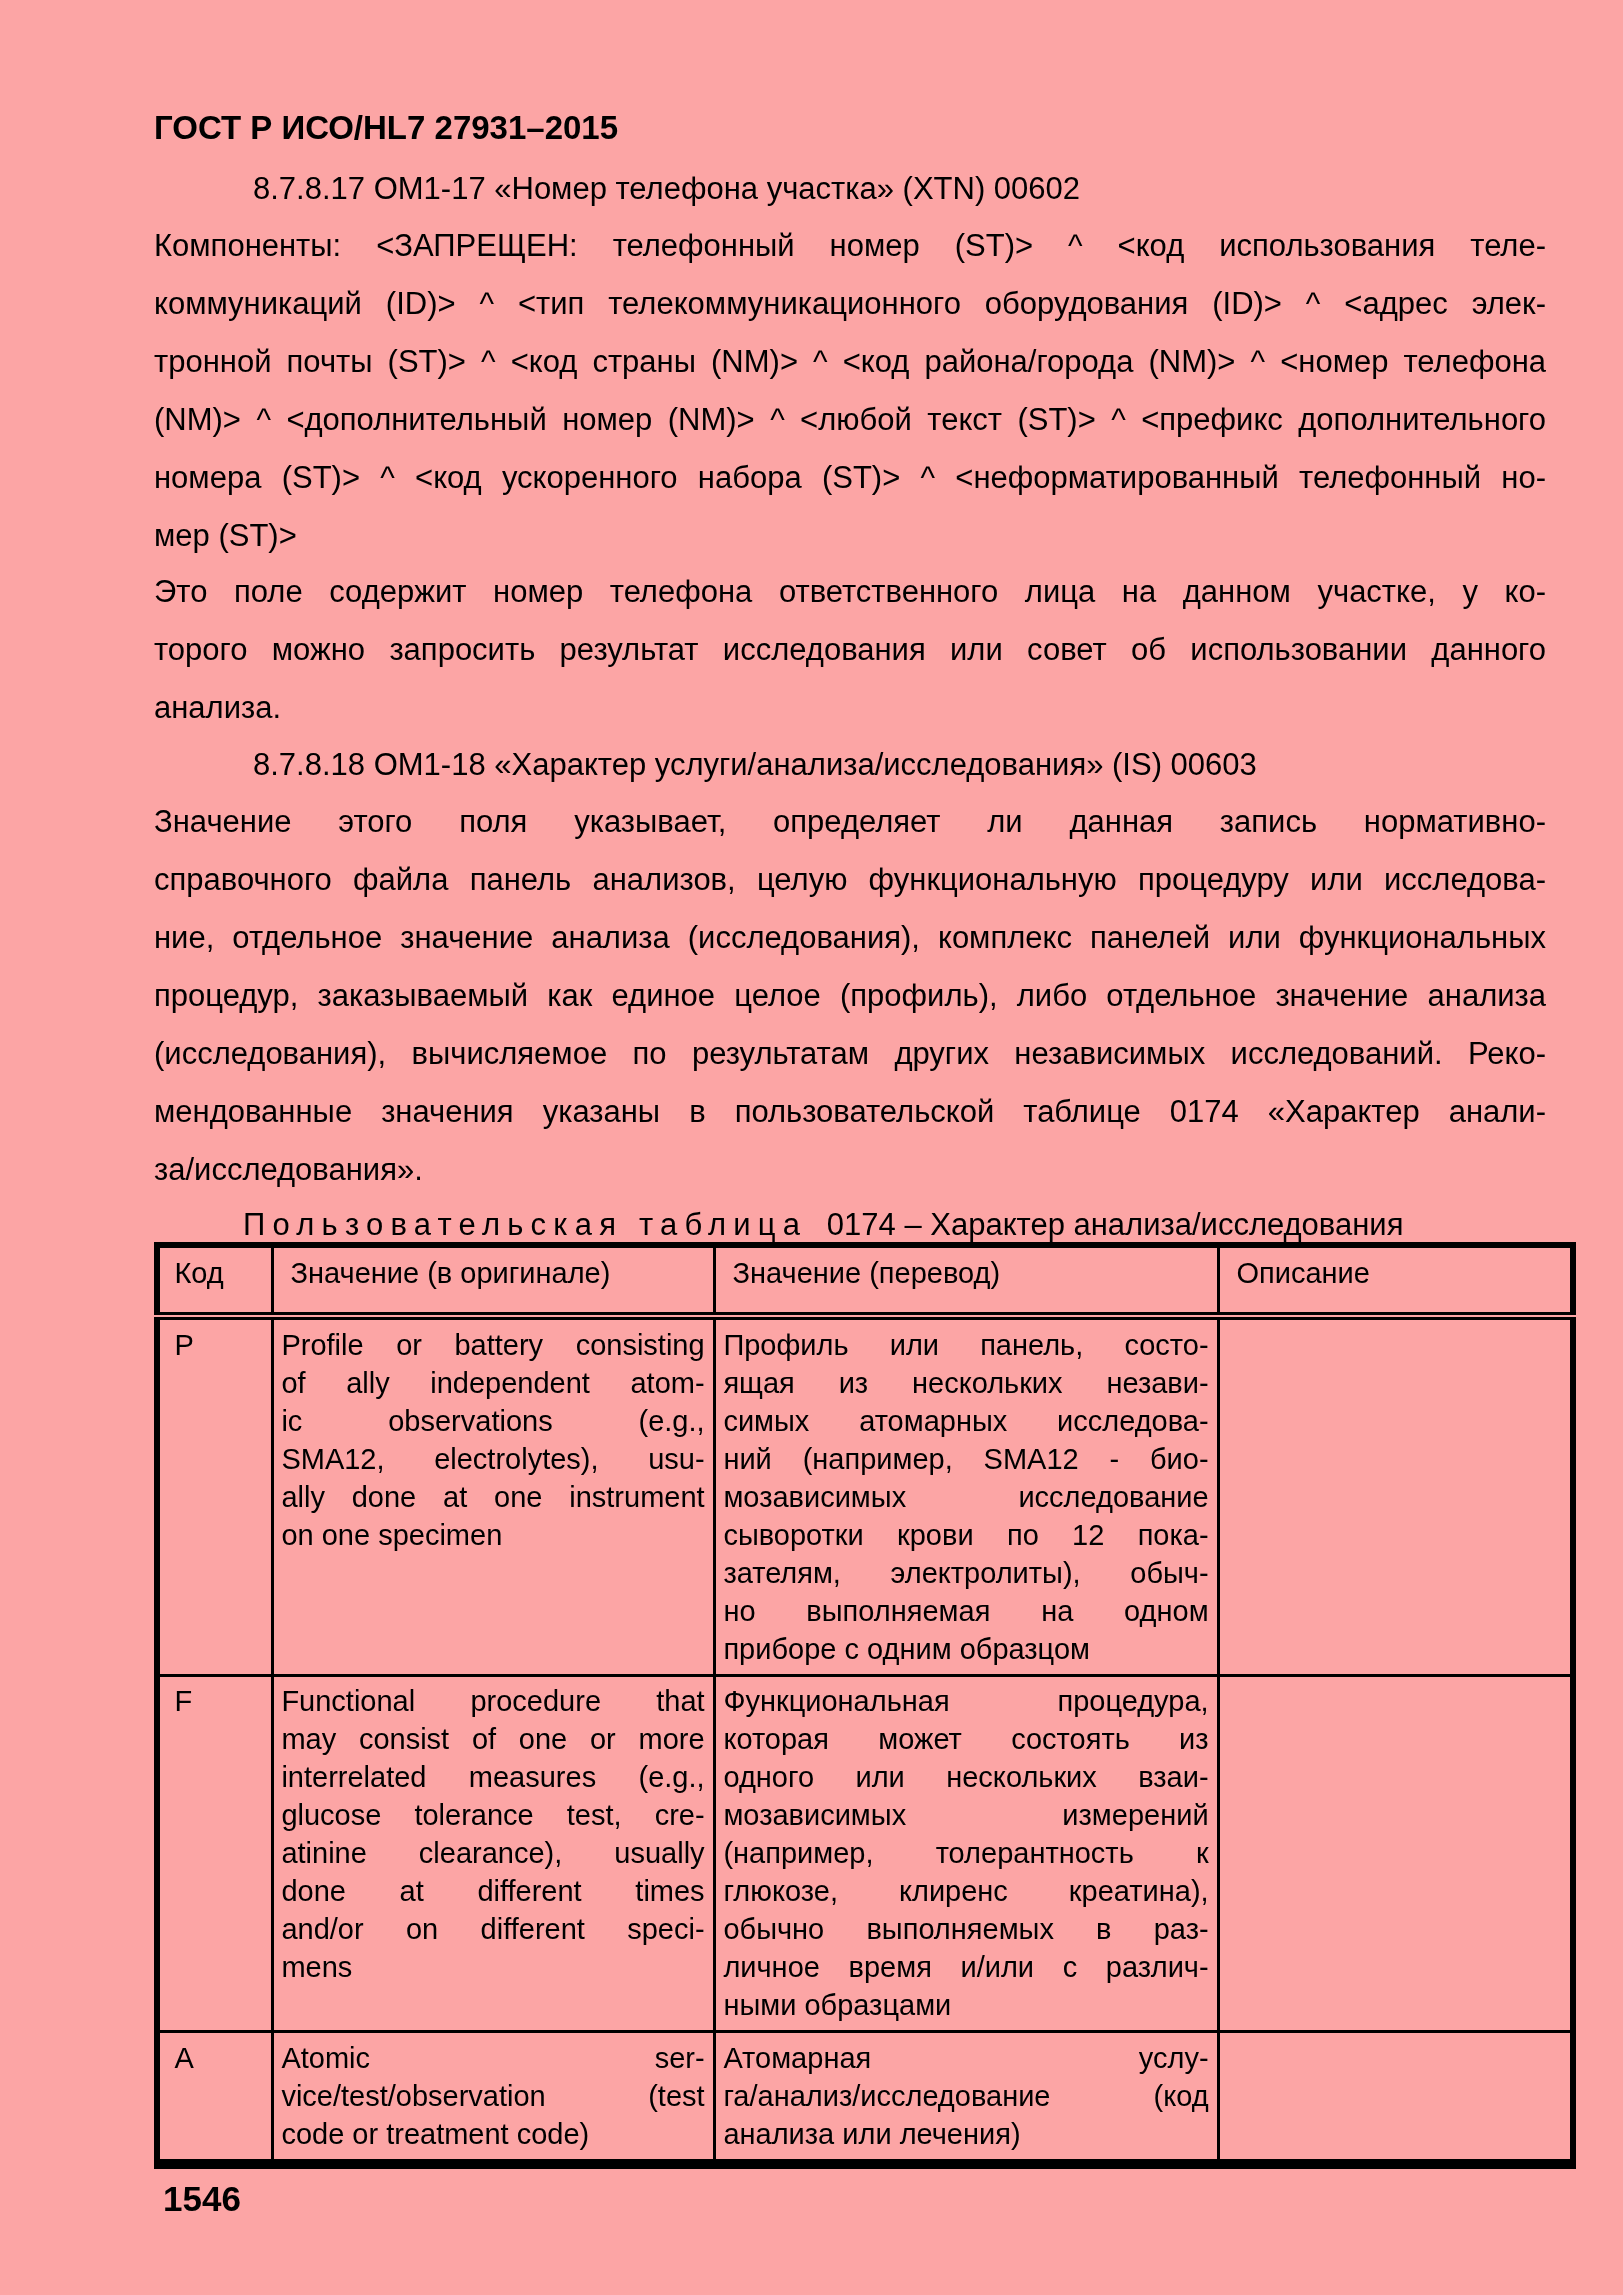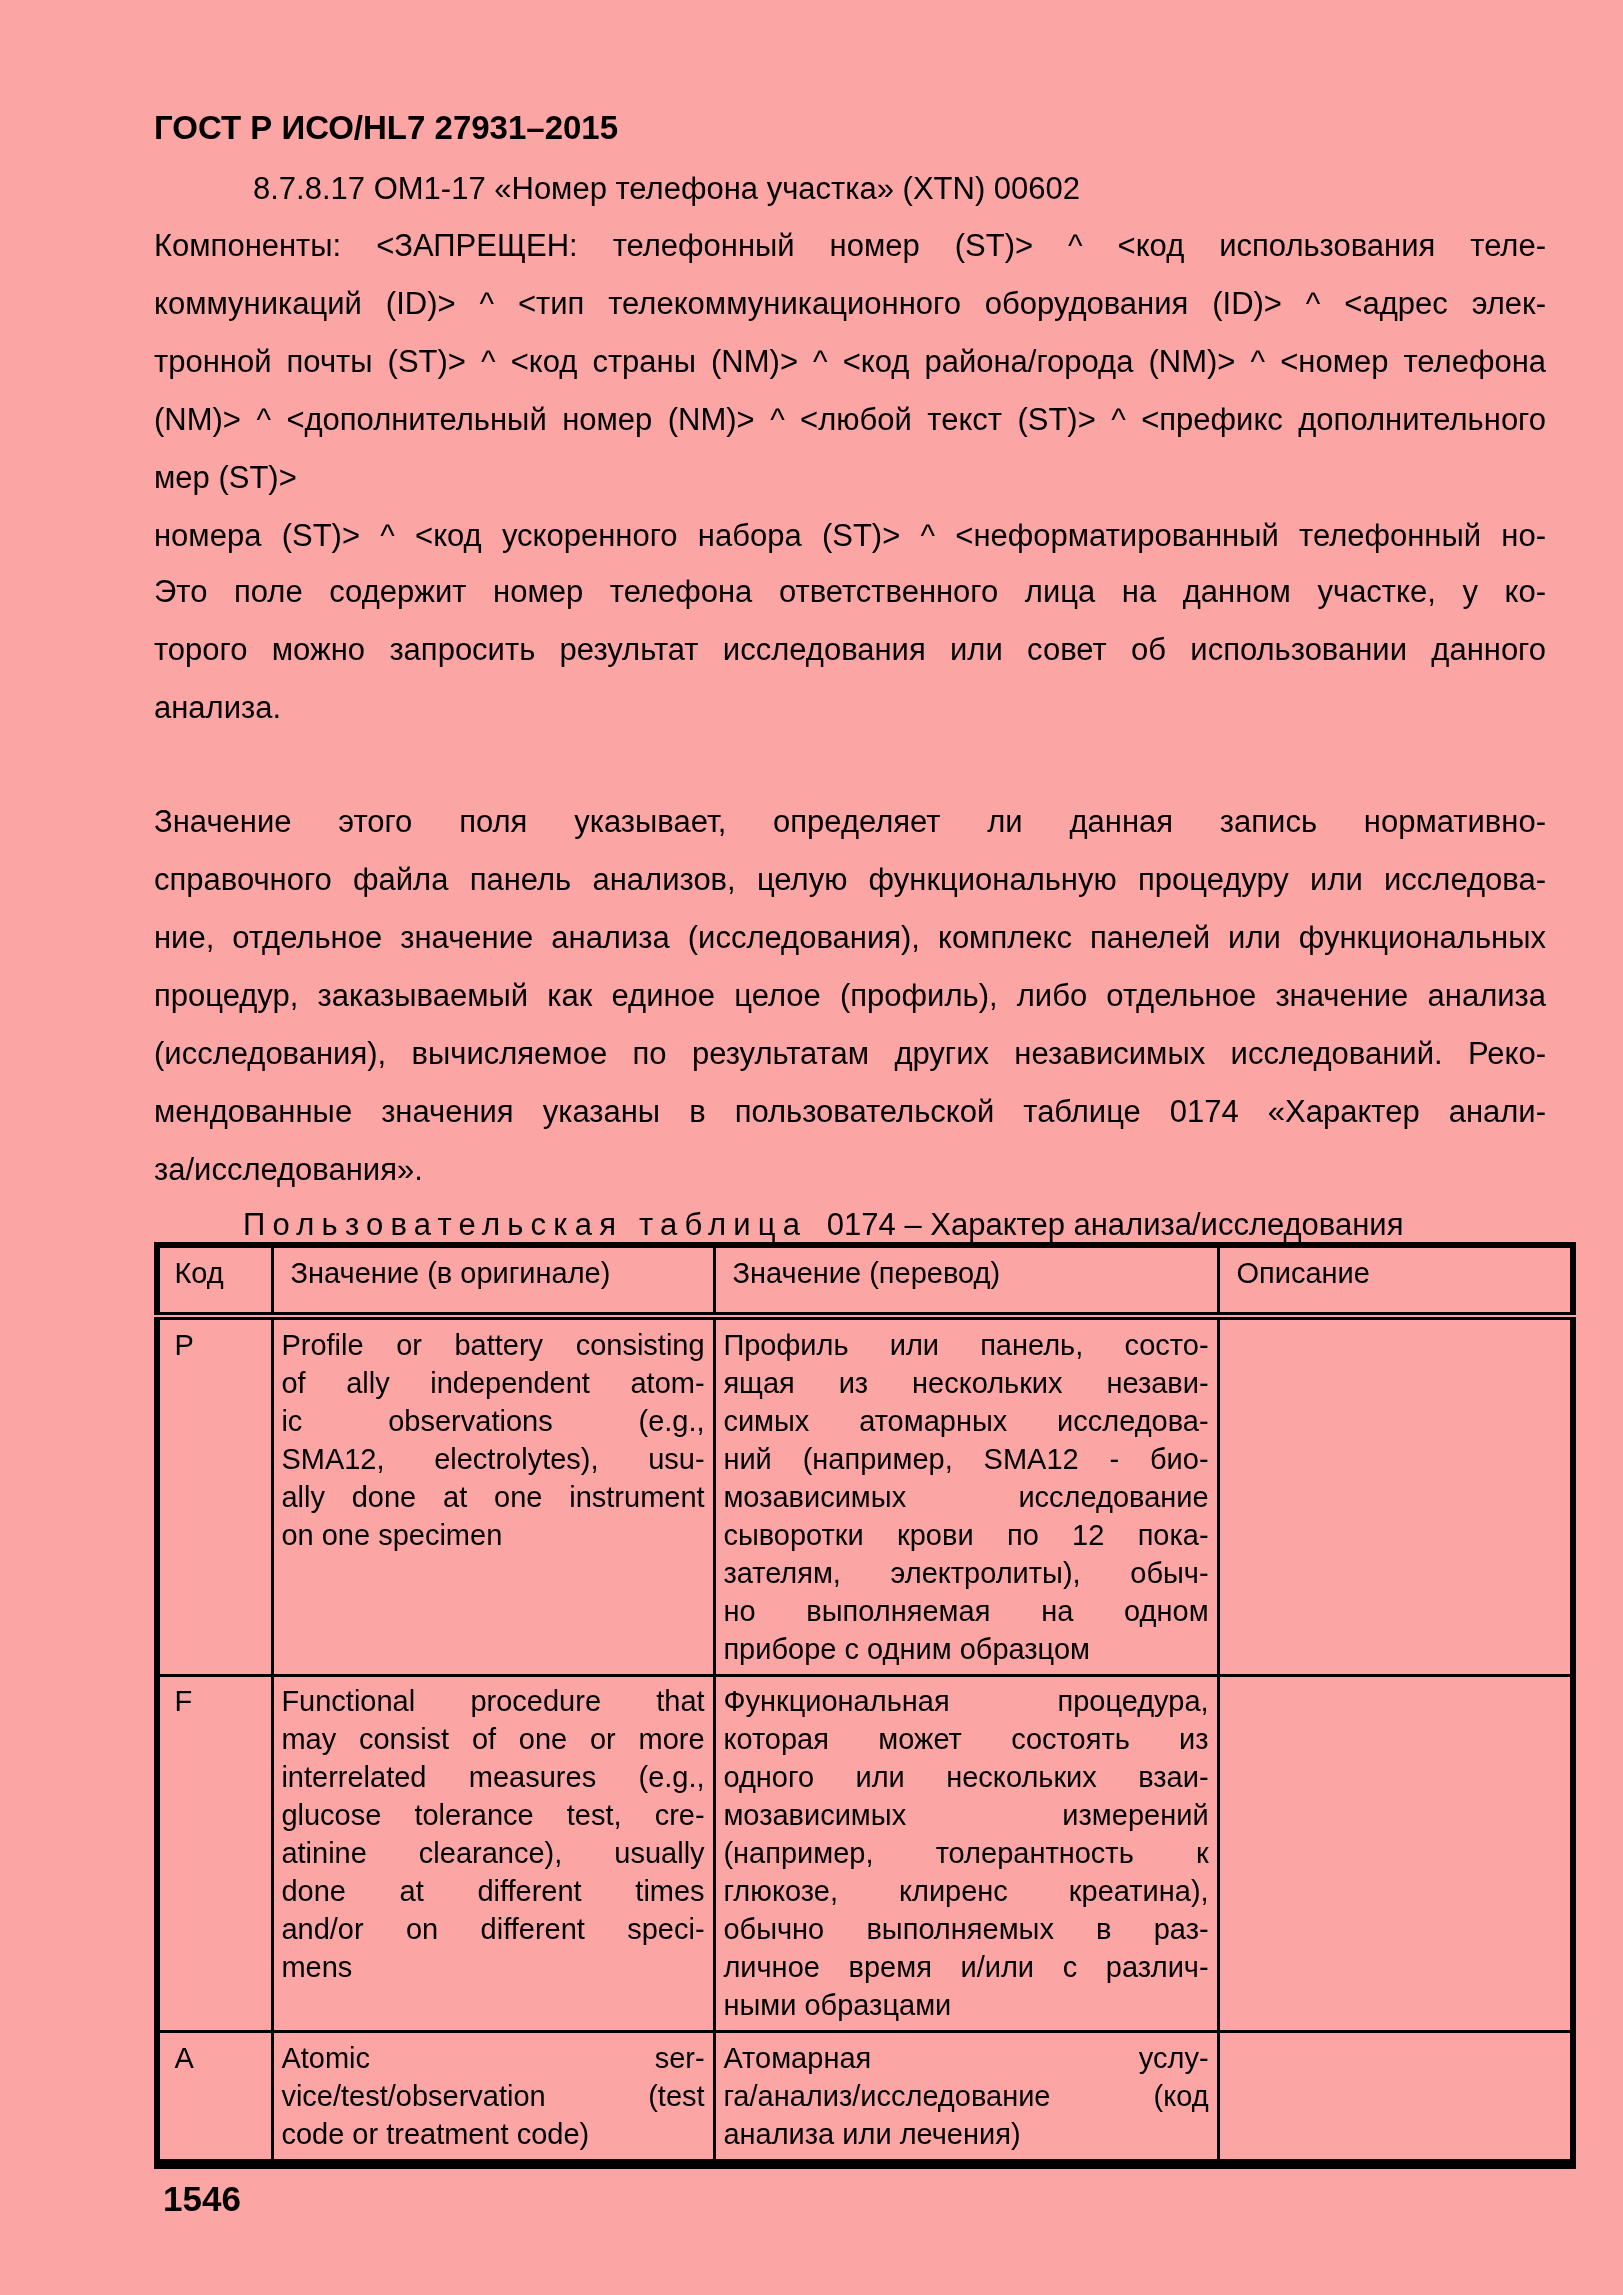--- a/index.html
+++ b/index.html
@@ -65,30 +65,31 @@
 
   <div class="doc-header">ГОСТ Р ИСО/HL7 27931–2015</div>
 
   <div class="bodyblock heading-line" id="sec1">8.7.8.17 ОМ1-17 «Номер телефона участка» (XTN) 00602</div>
 
   <div class="bodyblock" id="para-components">
       <div class="jline">Компоненты: &lt;ЗАПРЕЩЕН: телефонный номер (ST)&gt; ^ &lt;код использования теле-</div>
       <div class="jline">коммуникаций (ID)&gt; ^ &lt;тип телекоммуникационного оборудования (ID)&gt; ^ &lt;адрес элек-</div>
       <div class="jline">тронной почты (ST)&gt; ^ &lt;код страны (NM)&gt; ^ &lt;код района/города (NM)&gt; ^ &lt;номер телефона</div>
       <div class="jline">(NM)&gt; ^ &lt;дополнительный номер (NM)&gt; ^ &lt;любой текст (ST)&gt; ^ &lt;префикс дополнительного</div>
+      <div class="jline">номера (ST)&gt; ^ &lt;код ускоренного набора (ST)&gt; ^ &lt;неформатированный телефонный но-</div>
       <div class="jline jlast">мер (ST)&gt;</div>
-      <div class="jline">номера (ST)&gt; ^ &lt;код ускоренного набора (ST)&gt; ^ &lt;неформатированный телефонный но-</div>
     </div>
 
   <div class="bodyblock" id="para-field">
       <div class="jline">Это поле содержит номер телефона ответственного лица на данном участке, у ко-</div>
       <div class="jline">торого можно запросить результат исследования или совет об использовании данного</div>
       <div class="jline jlast">анализа.</div>
     </div>
 
+  <div class="bodyblock heading-line" id="sec2">8.7.8.18 ОМ1-18 «Характер услуги/анализа/исследования» (IS) 00603</div>
 
   <div class="bodyblock" id="para-value">
       <div class="jline">Значение этого поля указывает, определяет ли данная запись нормативно-</div>
       <div class="jline">справочного файла панель анализов, целую функциональную процедуру или исследова-</div>
       <div class="jline">ние, отдельное значение анализа (исследования), комплекс панелей или функциональных</div>
       <div class="jline">процедур, заказываемый как единое целое (профиль), либо отдельное значение анализа</div>
       <div class="jline">(исследования), вычисляемое по результатам других независимых исследований. Реко-</div>
       <div class="jline">мендованные значения указаны в пользовательской таблице 0174 «Характер анали-</div>
       <div class="jline jlast">за/исследования».</div>
     </div>

